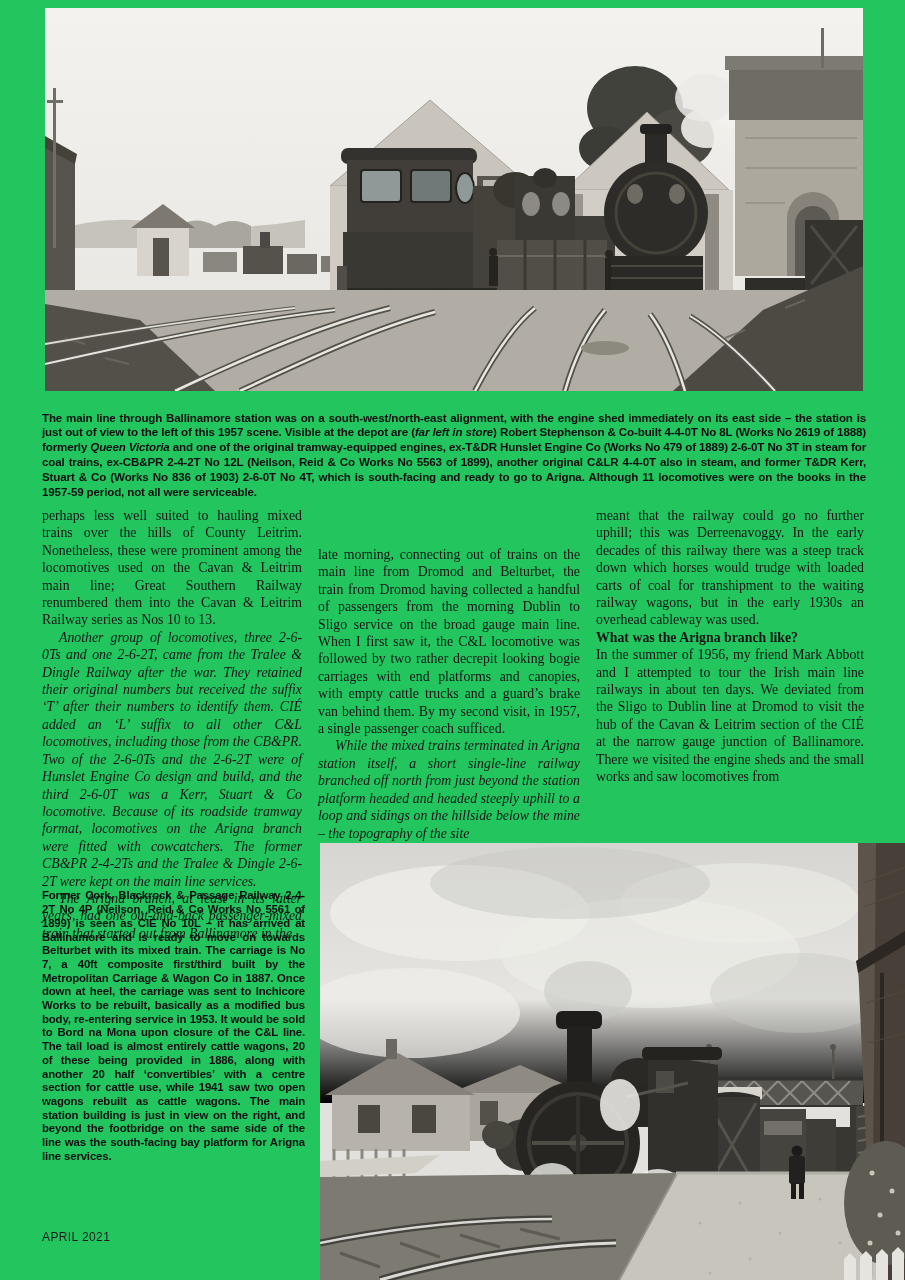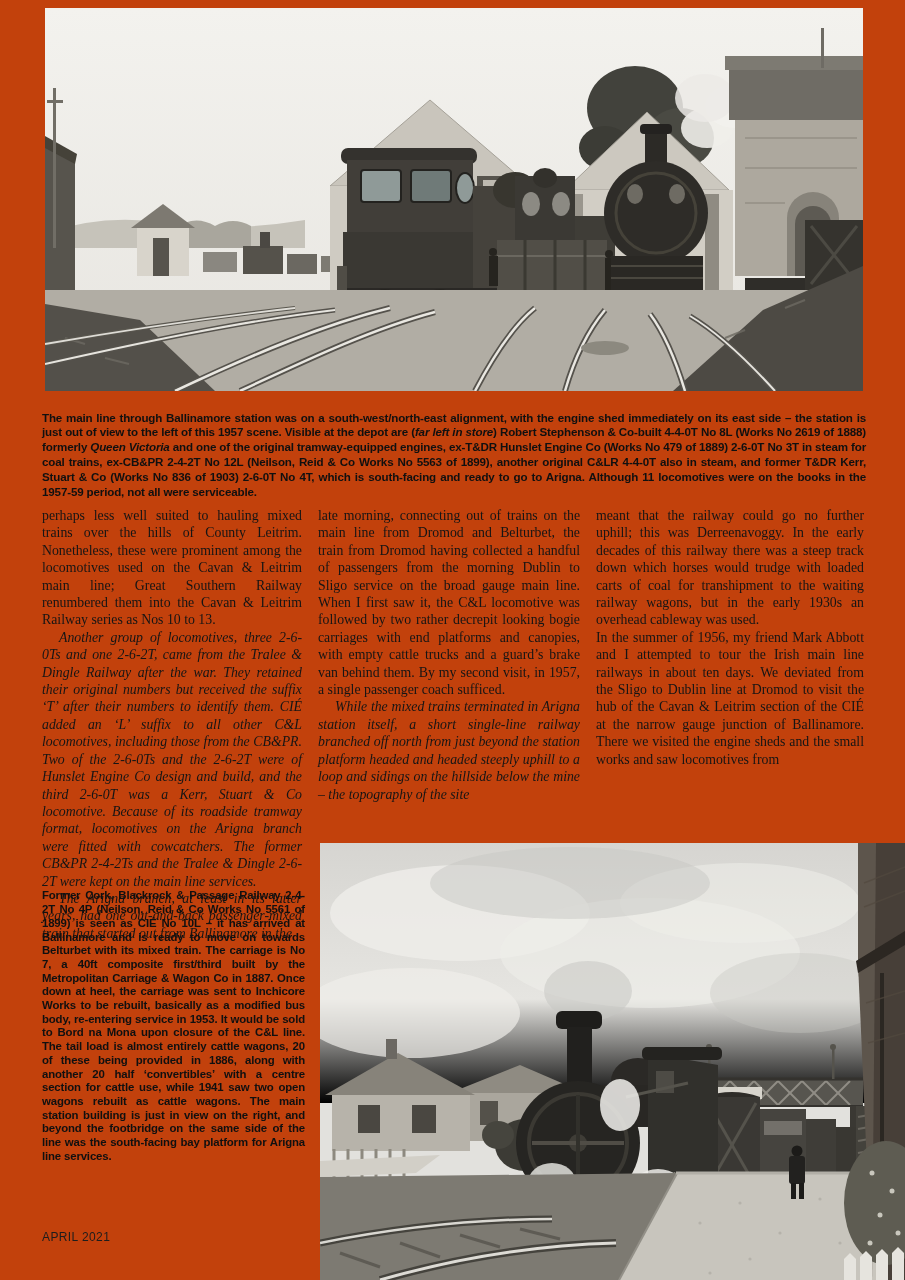--- a/index.html
+++ b/index.html
@@ -1,28 +1,28 @@
 <!DOCTYPE html>
 <html><head>
 <meta charset="utf-8">
 <style>
   html,body{margin:0;padding:0;background:#888;}
-  #page{position:relative;width:905px;height:1280px;background:#c2410c;overflow:hidden;
+  #page{position:relative;width:905px;height:1280px;background:#22c55e;overflow:hidden;
         font-family:"Liberation Serif",serif;}
   .photo{position:absolute;overflow:hidden;background:#e8e7e3;}
   #top-photo{left:45px;top:8px;width:818px;height:383px;}
   #bottom-photo{left:320px;top:843px;width:585px;height:437px;}
   .caption{position:absolute;font-family:"Liberation Sans",sans-serif;font-weight:700;
            color:#101010;text-align:justify;letter-spacing:-0.15px;}
   #top-caption{left:42px;top:399px;width:824px;font-size:11.6px;line-height:14.8px;}
   #bottom-caption{left:42px;top:878px;width:263px;font-size:11.4px;line-height:13.7px;}
   .it{font-style:italic;}
   #columns{position:absolute;left:42px;top:507px;width:822px;display:flex;gap:16px;}
   .bodycol{font-size:13.8px;line-height:17.4px;text-align:justify;color:#151515;}
-  .c1{width:260px;} .c2{width:262px;} .c3{width:268px;}
+  .c1{width:260px;} .c2{width:262px;margin-top:39px;} .c3{width:268px;}
   .bodycol p{margin:0;}
   .bodycol p.ind{text-indent:17px;font-style:italic;}
   .subhead{font-weight:700;margin:17px 0 0 0;}
   #footer{position:absolute;left:42px;top:1230px;font-family:"Liberation Sans",sans-serif;
           font-size:12px;letter-spacing:0.4px;color:#1d1d1d;}
   svg{display:block;}
 </style>
 </head>
 <body>
 
@@ -200,20 +200,21 @@
       <p>perhaps less well suited to hauling mixed trains over the hills of County Leitrim. Nonetheless, these were prominent among the locomotives used on the Cavan &amp; Leitrim main line; Great Southern Railway renumbered them into the Cavan &amp; Leitrim Railway series as Nos 10 to 13.</p>
       <p class="ind">Another group of locomotives, three 2-6-0Ts and one 2-6-2T, came from the Tralee &amp; Dingle Railway after the war. They retained their original numbers but received the suffix ‘T’ after their numbers to identify them. CIÉ added an ‘L’ suffix to all other C&amp;L locomotives, including those from the CB&amp;PR. Two of the 2-6-0Ts and the 2-6-2T were of Hunslet Engine Co design and build, and the third 2-6-0T was a Kerr, Stuart &amp; Co locomotive. Because of its roadside tramway format, locomotives on the Arigna branch were fitted with cowcatchers. The former CB&amp;PR 2-4-2Ts and the Tralee &amp; Dingle 2-6-2T were kept on the main line services.</p>
       <p class="ind">The Arigna branch, at least in its latter years, had one out-and-back passenger-mixed train that started out from Ballinamore in the</p>
     </div>
     <div class="bodycol c2">
       <p>late morning, connecting out of trains on the main line from Dromod and Belturbet, the train from Dromod having collected a handful of passengers from the morning Dublin to Sligo service on the broad gauge main line. When I first saw it, the C&amp;L locomotive was followed by two rather decrepit looking bogie carriages with end platforms and canopies, with empty cattle trucks and a guard’s brake van behind them. By my second visit, in 1957, a single passenger coach sufficed.</p>
       <p class="ind">While the mixed trains terminated in Arigna station itself, a short single-line railway branched off north from just beyond the station platform headed and headed steeply uphill to a loop and sidings on the hillside below the mine – the topography of the site</p>
     </div>
     <div class="bodycol c3">
       <p>meant that the railway could go no further uphill; this was Derreenavoggy. In the early decades of this railway there was a steep track down which horses would trudge with loaded carts of coal for transhipment to the waiting railway wagons, but in the early 1930s an overhead cableway was used.</p>
+      <p class="subhead">What was the Arigna branch like?</p>
       <p>In the summer of 1956, my friend Mark Abbott and I attempted to tour the Irish main line railways in about ten days. We deviated from the Sligo to Dublin line at Dromod to visit the hub of the Cavan &amp; Leitrim section of the CIÉ at the narrow gauge junction of Ballinamore. There we visited the engine sheds and the small works and saw locomotives from</p>
     </div>
   </div>
 
   <p id="bottom-caption" class="caption">Former Cork, Blackrock &amp; Passage Railway 2-4-2T No 4P (Neilson, Reid &amp; Co Works No 5561 of 1899) is seen as CIÉ No 10L – it has arrived at Ballinamore and is ready to move on towards Belturbet with its mixed train. The carriage is No 7, a 40ft composite first/third built by the Metropolitan Carriage &amp; Wagon Co in 1887. Once down at heel, the carriage was sent to Inchicore Works to be rebuilt, basically as a modified bus body, re-entering service in 1953. It would be sold to Bord na Mona upon closure of the C&amp;L line. The tail load is almost entirely cattle wagons, 20 of these being provided in 1886, along with another 20 half ‘convertibles’ with a centre section for cattle use, while 1941 saw two open wagons rebuilt as cattle wagons. The main station building is just in view on the right, and beyond the footbridge on the same side of the line was the south-facing bay platform for Arigna line services.</p>
 
   <div id="footer">APRIL 2021</div>
 
   <div id="bottom-photo" class="photo" role="img" aria-label="Black and white view at Ballinamore station: a 2-4-2T steam locomotive with tall chimney and round smokebox heads a mixed train alongside a gravel platform, with a lattice footbridge behind, low buildings to the left, the main station building edge on the right and a man standing on the platform">
     <svg width="585" height="437" viewBox="0 0 585 437">

